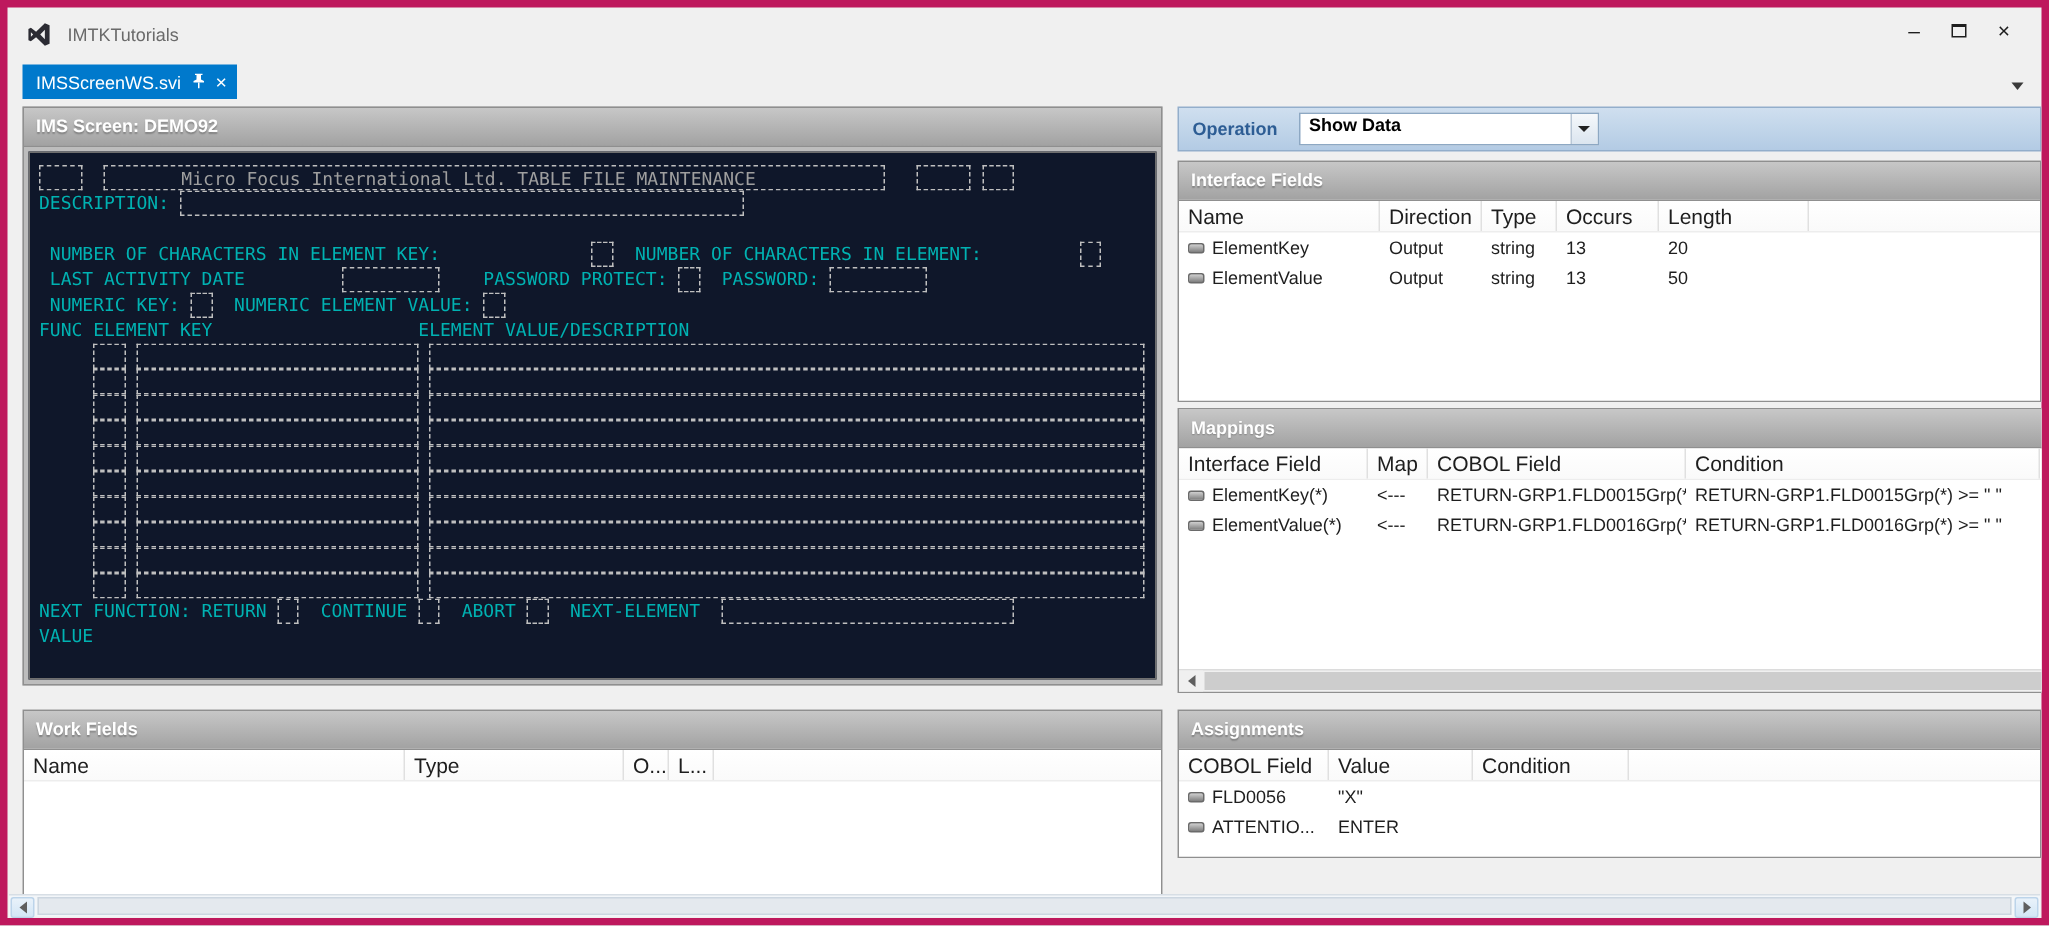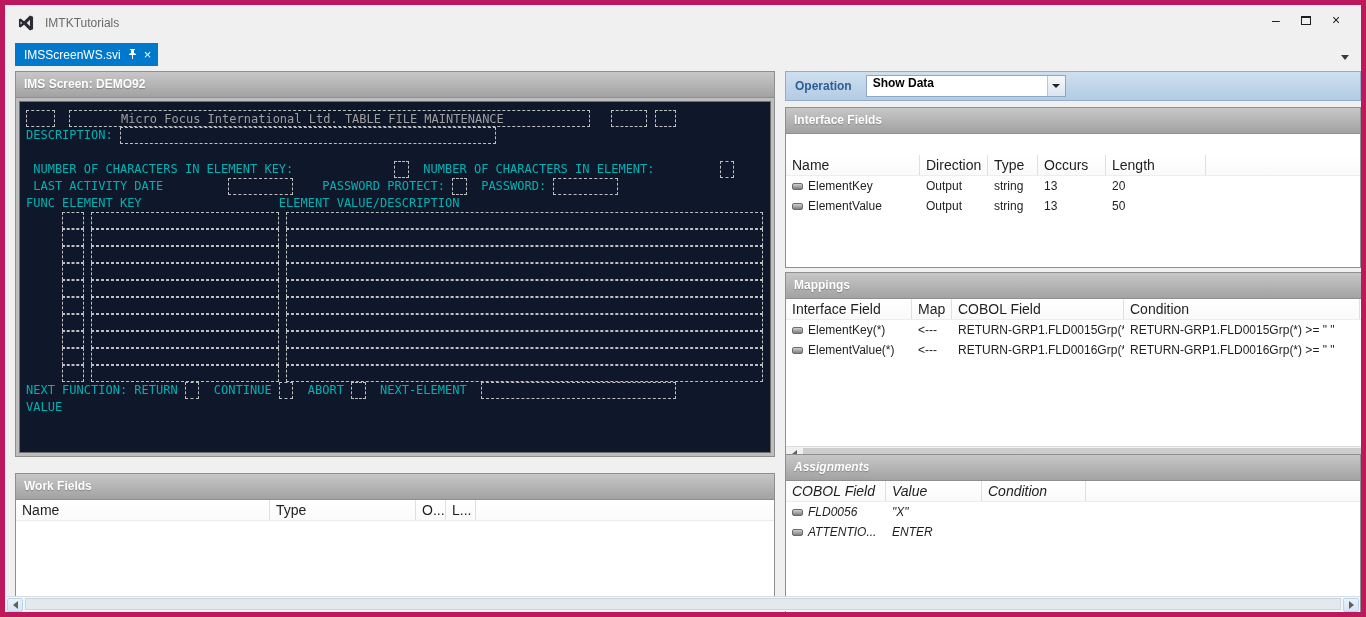--- a/index.html
+++ b/index.html
@@ -22,23 +22,23 @@
   .tab-close { font-size:13px; line-height:12px; color:#fff; }
   .tabstrip-chevron { position:absolute; right:12px; bottom:6px; width:0; height:0;
          border-left:4px solid transparent; border-right:4px solid transparent; border-top:5px solid #3a3a3a; }
   
   .panel { position:absolute; display:flex; flex-direction:column; border:1px solid #8f8f8f; background:#fff; }
   .panel-header { height:26px; flex:none; background:linear-gradient(#c7c7c7,#a2a2a2); border-bottom:1px solid #8f8f8f;
          color:#fff; font-size:12px; font-weight:bold; line-height:25px; padding-left:8px;
          text-shadow:0 1px 1px rgba(0,0,0,.25); }
   .ims-panel  { left:10px;  top:66px;  width:760px; height:386px; background:#bdbdbd; }
   .work-panel { left:10px;  top:468px; width:760px; height:129px; }
-  .if-panel   { left:780px; top:102px; width:576px; height:161px;gap:21px; }
+  .if-panel   { left:780px; top:102px; width:576px; height:161px; }
   .map-panel  { left:780px; top:267px; width:676px; height:190px; }
-  .asg-panel  { left:780px; top:449px; width:576px; height:164px;font-style:italic; }
+  .asg-panel  { left:780px; top:468px; width:576px; height:99px; }
   
   .op-bar { position:absolute; left:780px; top:66px; width:576px; height:30px;
             background:linear-gradient(#cfdfef,#b3cbe4); border:1px solid #93aecb;
             display:flex; align-items:center; padding-left:9px; }
   .op-label { color:#2d5d94; font-size:12px; font-weight:bold; margin-right:14px; }
   .dropdown { width:200px; height:22px; background:#fff; border:1px solid #8da8c3; display:flex; align-items:flex-start;
               padding-left:6px; font-size:12px; font-weight:bold; color:#000; cursor:default; }
   .dd-btn { margin-left:auto; width:18px; height:20px; background:linear-gradient(#f5f8fb,#dbe5ef);
             border-left:1px solid #b9c7d6; display:flex; align-items:center; justify-content:center; }
   .tri-down { width:0; height:0; border-left:4px solid transparent; border-right:4px solid transparent; border-top:4px solid #222; }
@@ -108,20 +108,21 @@
   </div>
 
   <div class="panel ims-panel">
     <div class="panel-header">IMS Screen: DEMO92</div>
     <div class="terminal">
         <div class="term-line"><span class="term-field" style="width: 4ch;"></span><span class="term-text">  </span><span class="term-field dim" style="width: 72ch;">       Micro Focus International Ltd. TABLE FILE MAINTENANCE</span><span class="term-text">   </span><span class="term-field" style="width: 5ch;"></span><span class="term-text"> </span><span class="term-field" style="width: 3ch;"></span></div>
         <div class="term-line"><span class="term-text">DESCRIPTION: </span><span class="term-field" style="width: 52ch;"></span></div>
         <div class="term-line"></div>
         <div class="term-line"><span class="term-text"> NUMBER OF CHARACTERS IN ELEMENT KEY:              </span><span class="term-field" style="width: 2ch;"></span><span class="term-text">  NUMBER OF CHARACTERS IN ELEMENT:         </span><span class="term-field" style="width: 2ch;"></span></div>
         <div class="term-line"><span class="term-text"> LAST ACTIVITY DATE         </span><span class="term-field" style="width: 9ch;"></span><span class="term-text">    PASSWORD PROTECT: </span><span class="term-field" style="width: 2ch;"></span><span class="term-text">  PASSWORD: </span><span class="term-field" style="width: 9ch;"></span></div>
+        <div class="term-line"><span class="term-text"> NUMERIC KEY: </span><span class="term-field" style="width: 2ch;"></span><span class="term-text">  NUMERIC ELEMENT VALUE: </span><span class="term-field" style="width: 2ch;"></span></div>
         <div class="term-line"><span class="term-text">FUNC ELEMENT KEY                   ELEMENT VALUE/DESCRIPTION</span></div>
         <div class="term-line"><span class="term-text">     </span><span class="term-field" style="width: 3ch;"></span><span class="term-text"> </span><span class="term-field" style="width: 26ch;"></span><span class="term-text"> </span><span class="term-field" style="width: 66ch;"></span></div>
         <div class="term-line"><span class="term-text">     </span><span class="term-field" style="width: 3ch;"></span><span class="term-text"> </span><span class="term-field" style="width: 26ch;"></span><span class="term-text"> </span><span class="term-field" style="width: 66ch;"></span></div>
         <div class="term-line"><span class="term-text">     </span><span class="term-field" style="width: 3ch;"></span><span class="term-text"> </span><span class="term-field" style="width: 26ch;"></span><span class="term-text"> </span><span class="term-field" style="width: 66ch;"></span></div>
         <div class="term-line"><span class="term-text">     </span><span class="term-field" style="width: 3ch;"></span><span class="term-text"> </span><span class="term-field" style="width: 26ch;"></span><span class="term-text"> </span><span class="term-field" style="width: 66ch;"></span></div>
         <div class="term-line"><span class="term-text">     </span><span class="term-field" style="width: 3ch;"></span><span class="term-text"> </span><span class="term-field" style="width: 26ch;"></span><span class="term-text"> </span><span class="term-field" style="width: 66ch;"></span></div>
         <div class="term-line"><span class="term-text">     </span><span class="term-field" style="width: 3ch;"></span><span class="term-text"> </span><span class="term-field" style="width: 26ch;"></span><span class="term-text"> </span><span class="term-field" style="width: 66ch;"></span></div>
         <div class="term-line"><span class="term-text">     </span><span class="term-field" style="width: 3ch;"></span><span class="term-text"> </span><span class="term-field" style="width: 26ch;"></span><span class="term-text"> </span><span class="term-field" style="width: 66ch;"></span></div>
         <div class="term-line"><span class="term-text">     </span><span class="term-field" style="width: 3ch;"></span><span class="term-text"> </span><span class="term-field" style="width: 26ch;"></span><span class="term-text"> </span><span class="term-field" style="width: 66ch;"></span></div>
         <div class="term-line"><span class="term-text">     </span><span class="term-field" style="width: 3ch;"></span><span class="term-text"> </span><span class="term-field" style="width: 26ch;"></span><span class="term-text"> </span><span class="term-field" style="width: 66ch;"></span></div>

